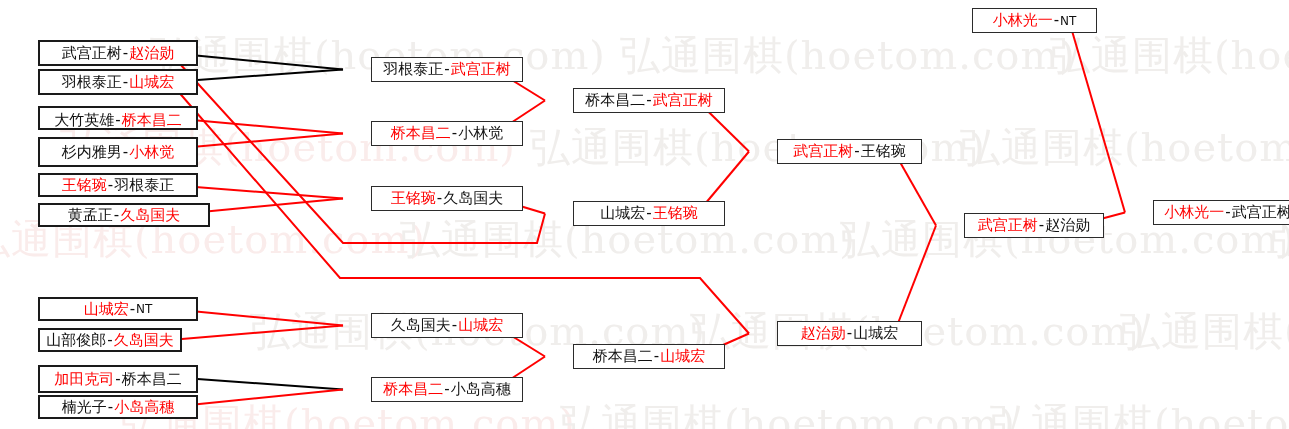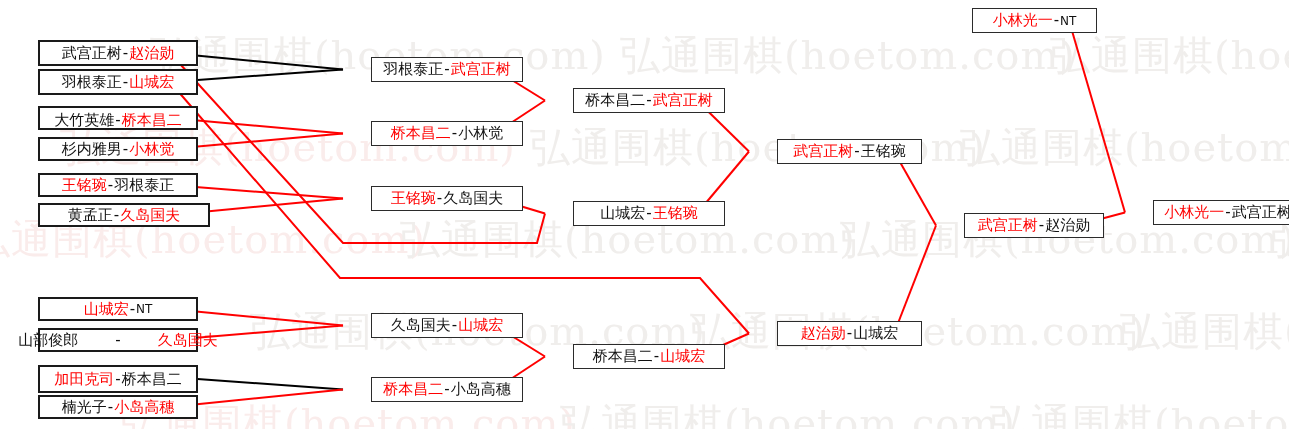--- a/index.html
+++ b/index.html
@@ -112,41 +112,41 @@
       <div class="box" id="box-r1-2" style="left: 10px; top: 69px; width: 160px; height: 26px;">
         <span class="p-lose">羽根泰正</span>
         <span class="sep">-</span>
         <span class="p-win">山城宏</span>
       </div>
       <div class="box" id="box-r1-3" style="left: 10px; top: 106px; width: 160px; height: 24px; align-items: flex-end;">
         <span class="p-lose">大竹英雄</span>
         <span class="sep">-</span>
         <span class="p-win">桥本昌二</span>
       </div>
-      <div class="box" id="box-r1-4" style="left: 10px; top: 137px; width: 160px; height: 24px;">
+      <div class="box" id="box-r1-4" style="left: 10px; top: 137px; width: 160px; height: 30px;">
         <span class="p-lose">杉内雅男</span>
         <span class="sep">-</span>
         <span class="p-win">小林觉</span>
       </div>
       <div class="box" id="box-r1-5" style="left: 10px; top: 173px; width: 160px; height: 24px;">
         <span class="p-win">王铭琬</span>
         <span class="sep">-</span>
         <span class="p-lose">羽根泰正</span>
       </div>
       <div class="box" id="box-r1-6" style="left: 10px; top: 203px; width: 172px; height: 24px;">
         <span class="p-lose">黄孟正</span>
         <span class="sep">-</span>
         <span class="p-win">久岛国夫</span>
       </div>
       <div class="box" id="box-r1-7" style="left: 10px; top: 297px; width: 160px; height: 24px;">
         <span class="p-win">山城宏</span>
         <span class="sep">-</span>
         <span class="p-lose nt">NT</span>
       </div>
-      <div class="box" id="box-r1-8" style="left: 10px; top: 328px; width: 160px; height: 24px; gap: 36px;">
+      <div class="box" id="box-r1-8" style="left: 10px; top: 328px; width: 144px; height: 24px;">
         <span class="p-lose">山部俊郎</span>
         <span class="sep">-</span>
         <span class="p-win">久岛国夫</span>
       </div>
       <div class="box" id="box-r1-9" style="left: 10px; top: 365px; width: 160px; height: 28px;">
         <span class="p-win">加田克司</span>
         <span class="sep">-</span>
         <span class="p-lose">桥本昌二</span>
       </div>
       <div class="box" id="box-r1-10" style="left: 10px; top: 395px; width: 160px; height: 24px;">

